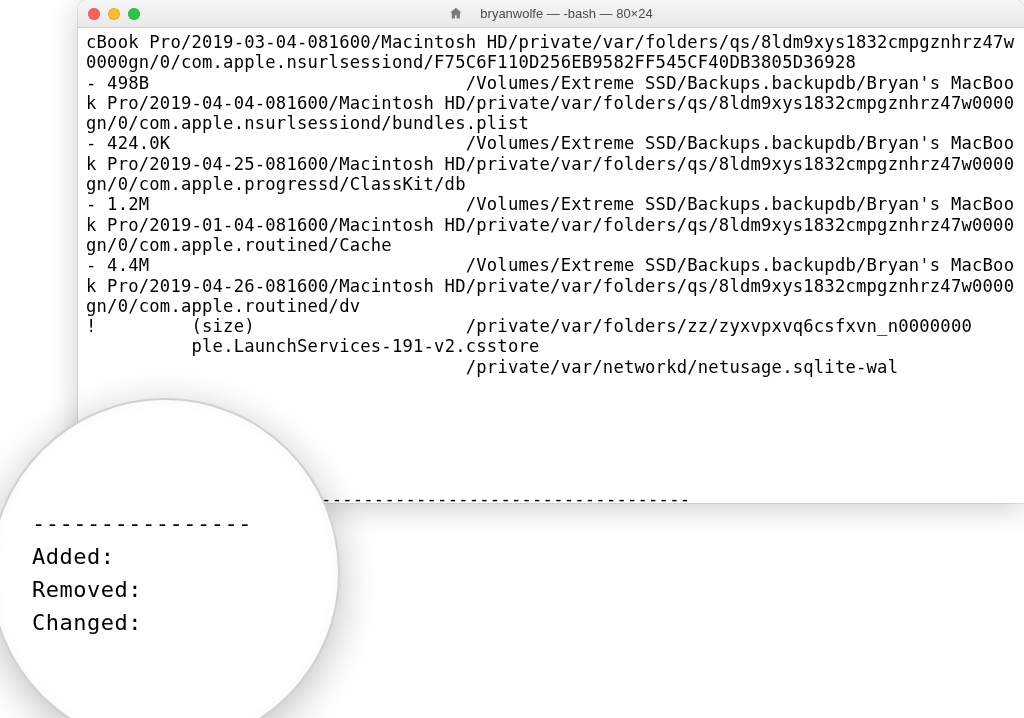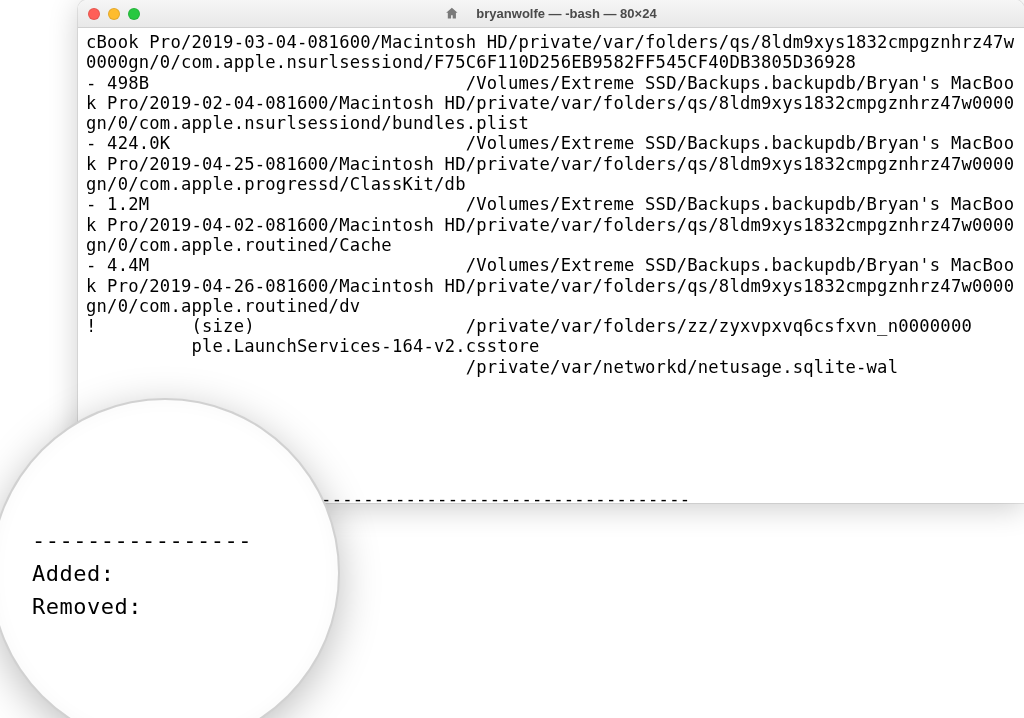--- a/index.html
+++ b/index.html
@@ -39,21 +39,20 @@
     .light.max { background: #28c840; border: 0.5px solid rgba(0,0,0,0.1); }
     .title-center {
       position: absolute;
       left: 50%;
       transform: translateX(-50%);
       display: flex;
       align-items: center;
       gap: 18px;
       color: #4a4a4a;
       font-size: 13px;
-      font-weight: bold;
     }
     .home-icon { width: 13px; height: 13px; }
     .terminal-body {
       padding: 4px 8px;
       font-family: "Menlo", "Monaco", monospace;
       font-size: 17.2px;
       line-height: 1.18;
       letter-spacing: 0.2px;
       color: #000;
       white-space: pre-wrap;
@@ -122,35 +121,36 @@
       <div class="light max"></div>
     </div>
     <div class="title-center">
       <svg class="home-icon" viewBox="0 0 16 16">
           <path fill="#7a7a7a" d="M8 1L1 7h2v7h4V10h2v4h4V7h2L8 1z"></path>
         </svg>
       <span>bryanwolfe — -bash — 80×24</span>
     </div>
   </div>
   <div class="terminal-body"><span>cBook Pro/2019-03-04-081600/Macintosh HD/private/var/folders/qs/8ldm9xys1832cmpgznhrz47w0000gn/0/com.apple.nsurlsessiond/F75C6F110D256EB9582FF545CF40DB3805D36928</span>
-<span>- 498B                              /Volumes/Extreme SSD/Backups.backupdb/Bryan's MacBook Pro/2019-02-04-081600/Macintosh HD/private/var/folders/qs/8ldm9xys1832cmpgznhrz47w0000gn/0/com.apple.nsurlsessiond/bundles.plist</span>
+<span>- 498B                              /Volumes/Extreme SSD/Backups.backupdb/Bryan's MacBook Pro/2019-04-04-081600/Macintosh HD/private/var/folders/qs/8ldm9xys1832cmpgznhrz47w0000gn/0/com.apple.nsurlsessiond/bundles.plist</span>
 <span>- 424.0K                            /Volumes/Extreme SSD/Backups.backupdb/Bryan's MacBook Pro/2019-04-25-081600/Macintosh HD/private/var/folders/qs/8ldm9xys1832cmpgznhrz47w0000gn/0/com.apple.progressd/ClassKit/db</span>
-<span>- 1.2M                              /Volumes/Extreme SSD/Backups.backupdb/Bryan's MacBook Pro/2019-04-02-081600/Macintosh HD/private/var/folders/qs/8ldm9xys1832cmpgznhrz47w0000gn/0/com.apple.routined/Cache</span>
+<span>- 1.2M                              /Volumes/Extreme SSD/Backups.backupdb/Bryan's MacBook Pro/2019-01-04-081600/Macintosh HD/private/var/folders/qs/8ldm9xys1832cmpgznhrz47w0000gn/0/com.apple.routined/Cache</span>
 <span>- 4.4M                              /Volumes/Extreme SSD/Backups.backupdb/Bryan's MacBook Pro/2019-04-26-081600/Macintosh HD/private/var/folders/qs/8ldm9xys1832cmpgznhrz47w0000gn/0/com.apple.routined/dv</span>
 <span>!         (size)                    /private/var/folders/zz/zyxvpxvq6csfxvn_n0000000</span>
-<span>          ple.LaunchServices-164-v2.csstore</span>
+<span>          ple.LaunchServices-191-v2.csstore</span>
 <span>                                    /private/var/networkd/netusage.sqlite-wal</span>
 <span> </span>
 <span> </span>
 <span>Added:</span>
 <span>Removed:</span>
 <span>Changed:      M</span>
 <span class="prompt-line">               lfe$ </span><span class="cursor"></span>
 </div>
 </div>
 
 <div class="mag-over-dashes">-------------------------------------</div>
 
 <div class="magnifier">
   <div class="mag-dashes">----------------</div>
   <div class="mag-line">Added:</div>
   <div class="mag-line">Removed:</div>
+  <div class="mag-line">Changed:</div>
 </div>
 
 </body></html>

